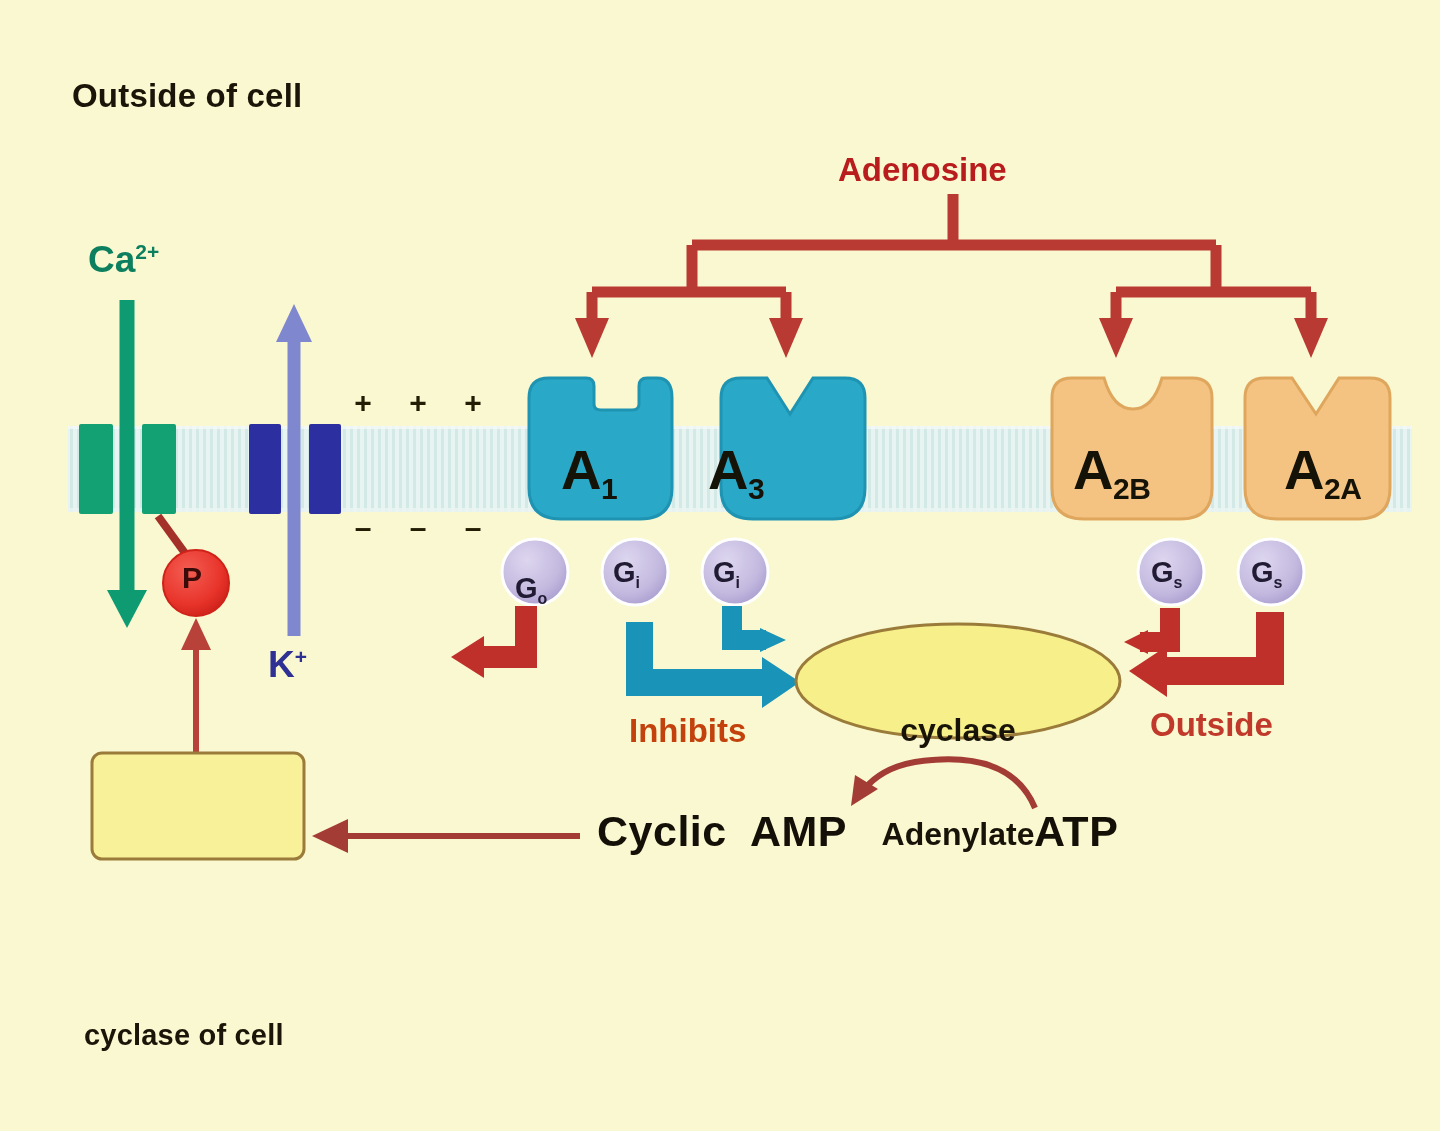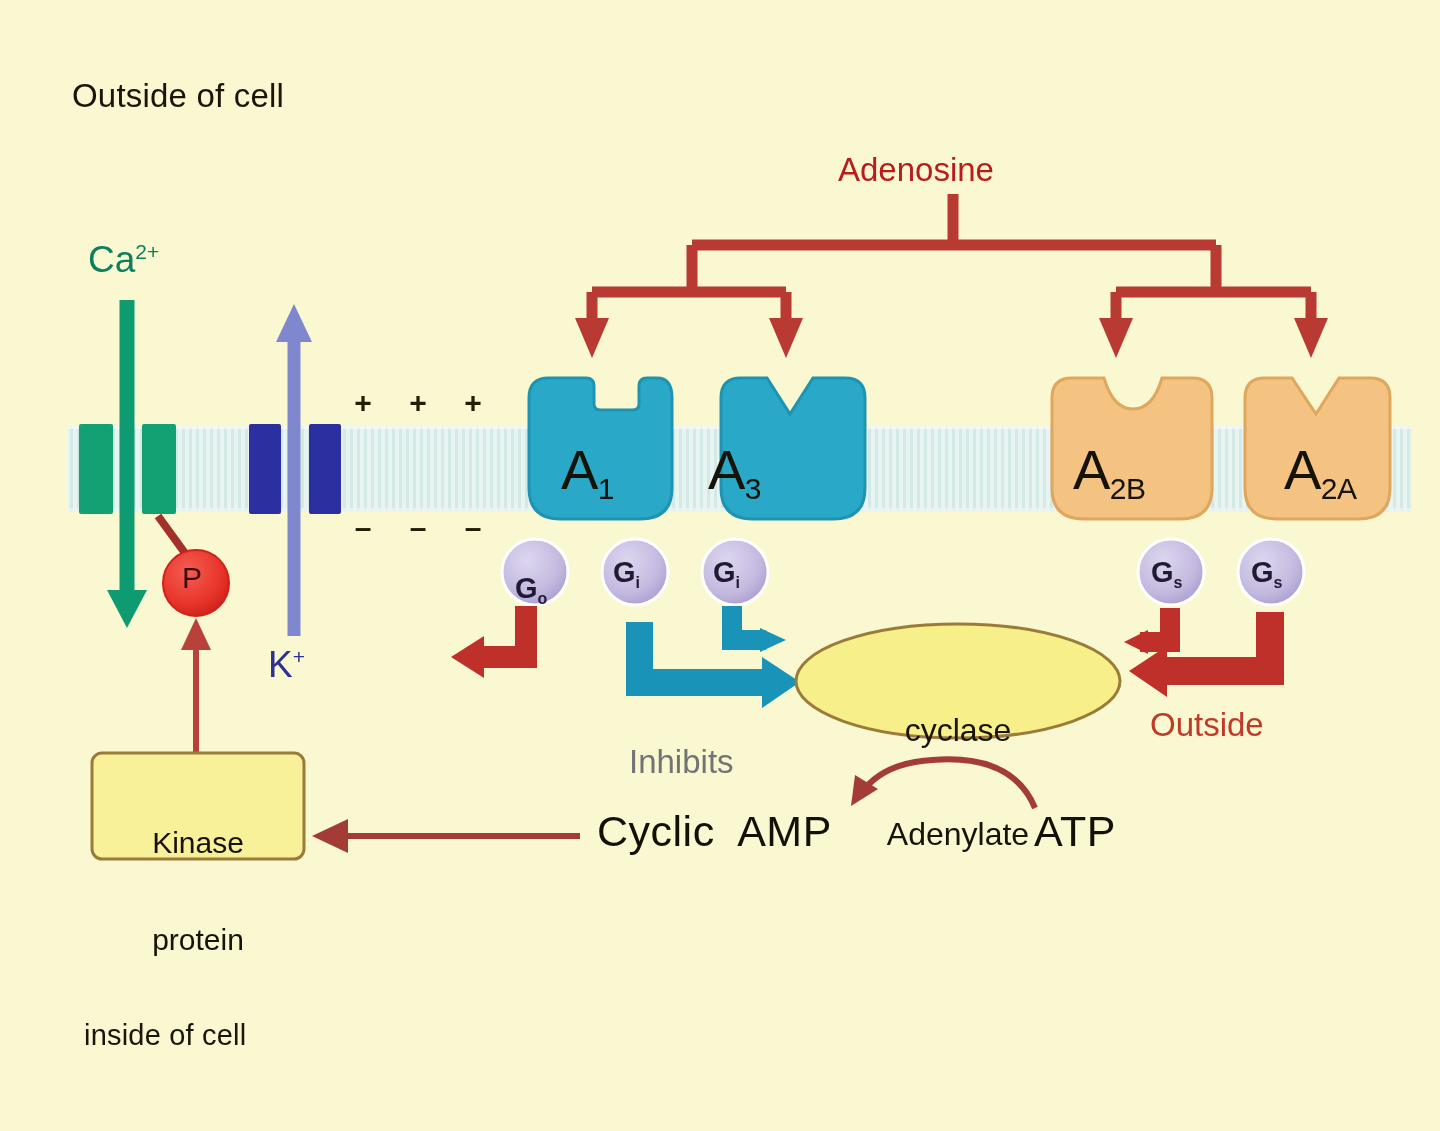--- a/index.html
+++ b/index.html
@@ -19,21 +19,21 @@
   #vec {
     position: absolute;
     left: 0; top: 0;
     width: 1440px;
     height: 1131px;
   }
   .lbl {
     position: absolute;
     white-space: pre;
     font-family: "Liberation Sans", sans-serif;
-    font-weight: normal;
+    font-weight: bold;
     line-height: 1.08;
   }
   
   #outside-label {
     left: 72px; top: 78px;
     font-size: 33px;
     color: #1a1508;
     letter-spacing: 0.2px;
   }
   #inside-label {
@@ -69,21 +69,21 @@
     font-weight: bold;
     color: #241d06;
     width: 22px;
     text-align: center;
     line-height: 1;
   }
   
   .receptor-label {
     position: absolute;
     font-size: 56px;
-    font-weight: normal;
+    font-weight: bold;
     color: #151208;
     letter-spacing: -0.5px;
   }
   .receptor-label .sub {
     font-size: 30px;
     vertical-align: baseline;
     position: relative;
     top: 10px;
     letter-spacing: -0.5px;
   }
@@ -112,22 +112,21 @@
   
   #p-label {
     left: 182px; top: 562px;
     font-size: 30px;
     color: #3a0b08;
   }
   
   #inhibits-label {
     left: 629px; top: 713px;
     font-size: 33px;
-    color: #737373;
-    margin-top: 31px;
+    color: #c2410c;
   }
   #excites-label {
     left: 1150px; top: 707px;
     font-size: 33px;
     color: #c0392b;
   }
   
   #adenylate-label {
     left: 838px; top: 644px;
     width: 240px;
@@ -317,21 +316,21 @@
       <polygon points="312,836 348,819 348,853" fill="#a33c35"></polygon>
     </g>
 
     <g>
       <rect x="92" y="753" width="212" height="106" rx="10" fill="#f9f09a" stroke="#9a7b3a" stroke-width="3"></rect>
     </g>
   </svg>
 
   <div class="lbl" id="outside-label">Outside of cell</div>
 
-  <div class="lbl" id="inside-label">inside of cell</div>
+  <div class="lbl" id="inside-label">cyclase of cell</div>
 
   <div class="lbl" id="adenosine-label">Adenosine</div>
 
   <div class="lbl" id="ca-label"><span>Ca</span><span class="sup">2+</span></div>
 
   <div class="lbl" id="k-label"><span>K</span><span class="sup">+</span></div>
 
   <div class="charge-row" id="plus-row">
     <span class="charge">+</span>
     <span class="charge">+</span>
@@ -366,22 +365,18 @@
 
   <div class="lbl" id="inhibits-label">Inhibits</div>
 
   <div class="lbl" id="excites-label">Outside</div>
 
   <div class="lbl" id="adenylate-label">
     <div>cyclase</div>
     <div>Adenylate</div>
   </div>
 
-  <div class="lbl" id="kinase-label">
-    <div>Kinase</div>
-    <div>protein</div>
-  </div>
 
   <div class="lbl" id="camp-label">Cyclic  AMP</div>
 
   <div class="lbl" id="atp-label">ATP</div>
 
 </div>
 
 </body></html>

